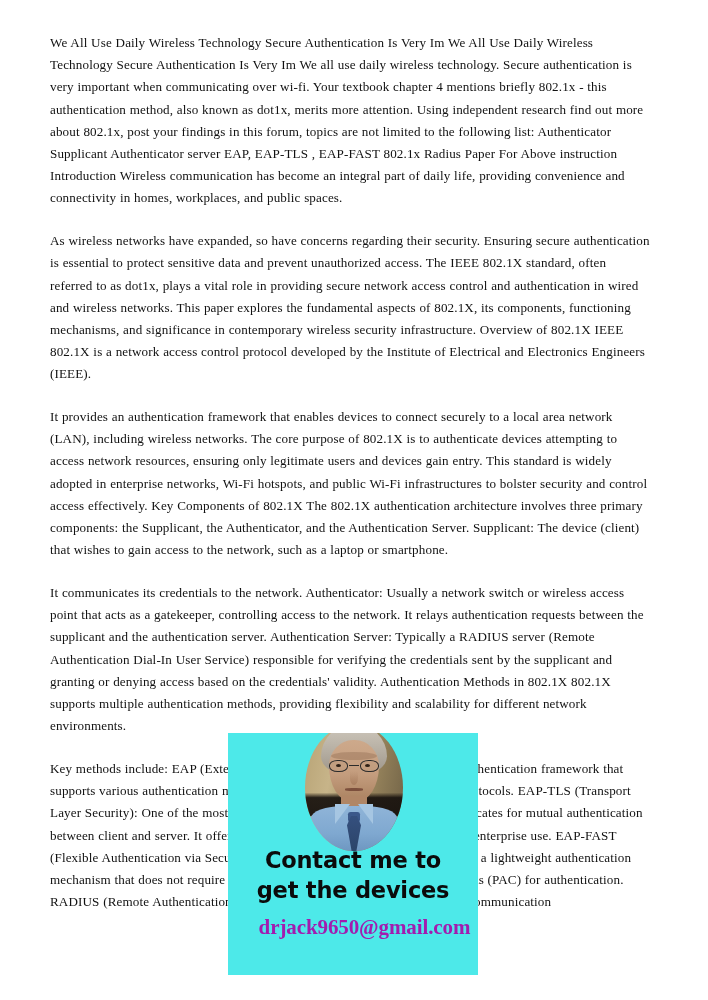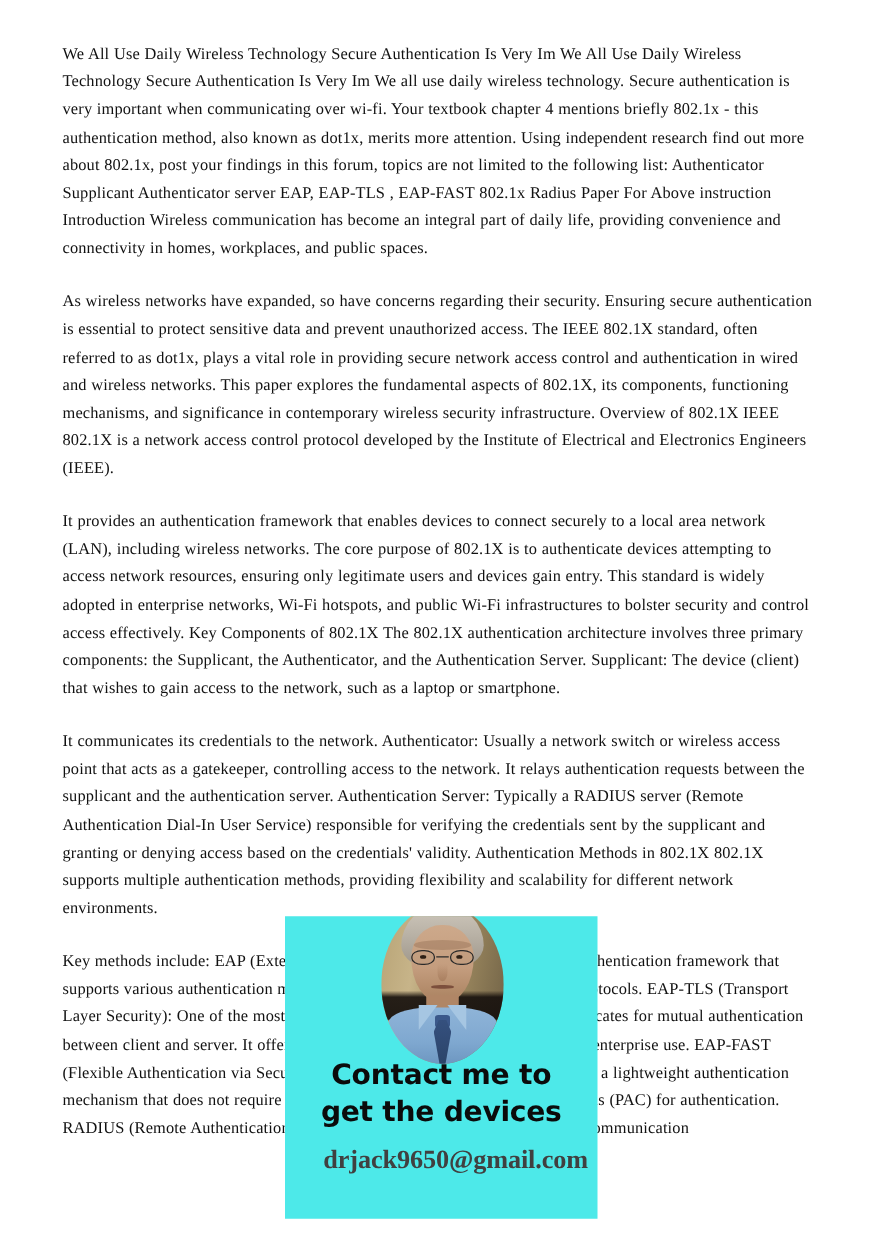--- a/index.html
+++ b/index.html
@@ -243,21 +243,21 @@
     color: #0b0b0b;
     letter-spacing: -0.2px;
   }
   .card-headline .hl-line { display: block; }
   .card-email {
     margin-top: 9px;
     font-family: "Liberation Serif", "DejaVu Serif", serif;
     font-size: 21px;
     font-weight: 700;
     line-height: 26px;
-    color: #404040;
+    color: #a21caf;
     letter-spacing: -0.1px;
     margin-left: 23px;
   }
 </style>
 </head>
 <body>
 
 <div class="page">
 
   <div class="doc-body">

